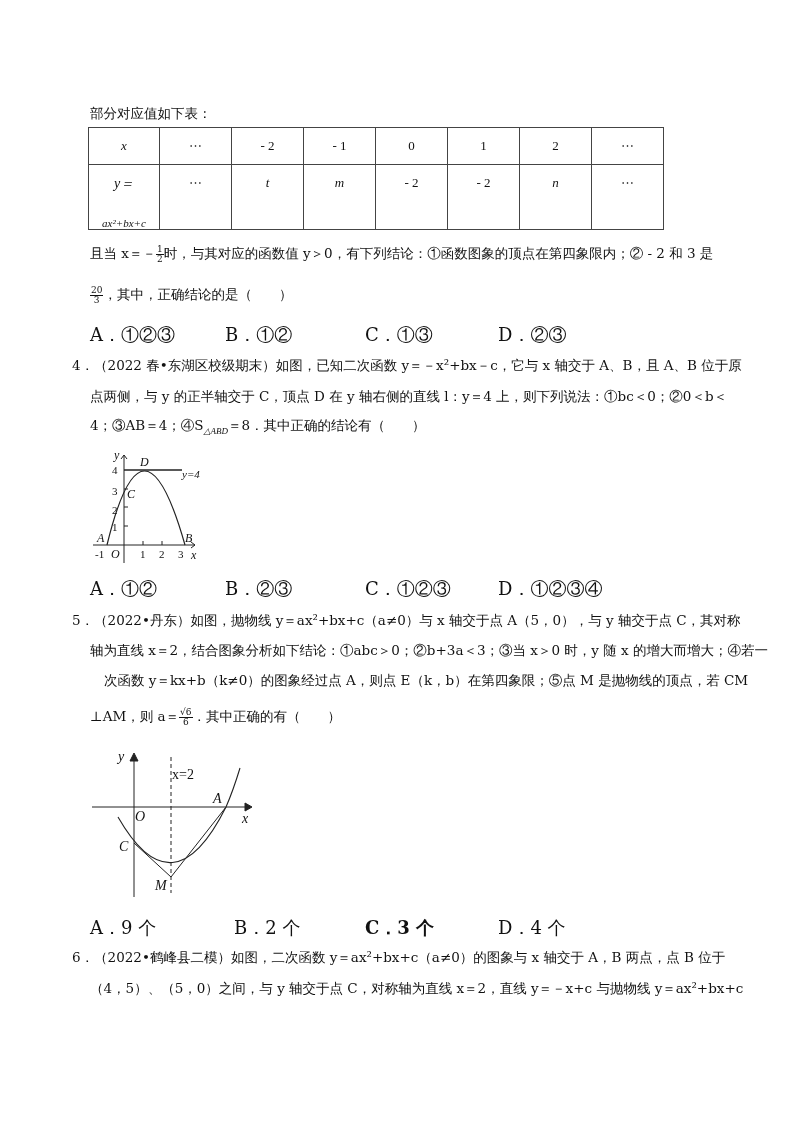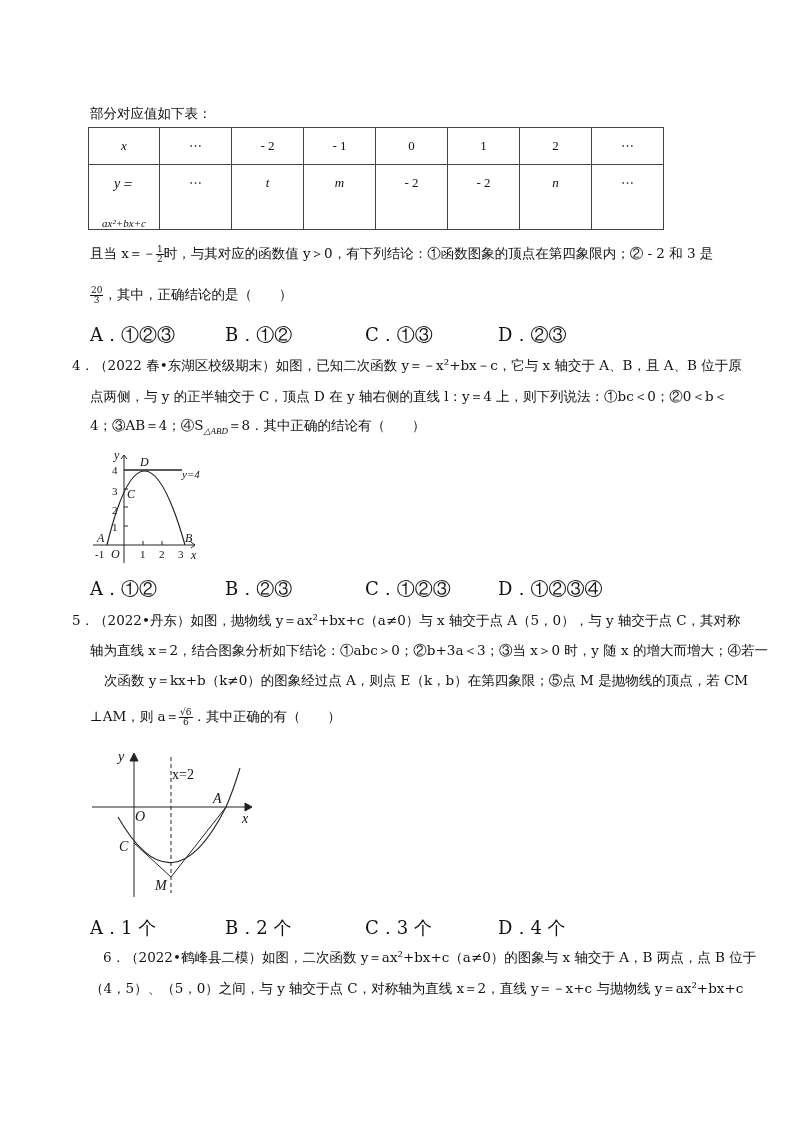--- a/index.html
+++ b/index.html
@@ -129,19 +129,19 @@
     <text x="33" y="26">y</text>
     <text x="87" y="44" font-style="normal">x=2</text>
     <text x="128" y="68">A</text>
     <text x="50" y="86">O</text>
     <text x="157" y="88">x</text>
     <text x="34" y="116">C</text>
     <text x="70" y="155">M</text>
   </g>
 </svg>
 
-<div class="opt" style="left:90px;top:916px;">A．1 个</div>
-<div class="opt" style="left:225px;top:916px;">B．2 个</div>
-<div class="opt" style="left:365px;top:916px;">C．3 个</div>
+<div class="opt" style="left:90px;top:916px;">A．9 个</div>
+<div class="opt" style="left:234px;top:916px;">B．2 个</div>
+<div class="opt" style="left:365px;top:916px;font-weight:bold;">C．3 个</div>
 <div class="opt" style="left:498px;top:916px;">D．4 个</div>
 
-<div class="line" style="left:72px;top:947px;margin-left:31px;">6．（2022•鹤峰县二模）如图，二次函数 y＝ax²+bx+c（a≠0）的图象与 x 轴交于 A，B 两点，点 B 位于</div>
+<div class="line" style="left:72px;top:947px;">6．（2022•鹤峰县二模）如图，二次函数 y＝ax²+bx+c（a≠0）的图象与 x 轴交于 A，B 两点，点 B 位于</div>
 <div class="line" style="left:90px;top:978px;">（4，5）、（5，0）之间，与 y 轴交于点 C，对称轴为直线 x＝2，直线 y＝－x+c 与抛物线 y＝ax²+bx+c</div>
 
 </body></html>

